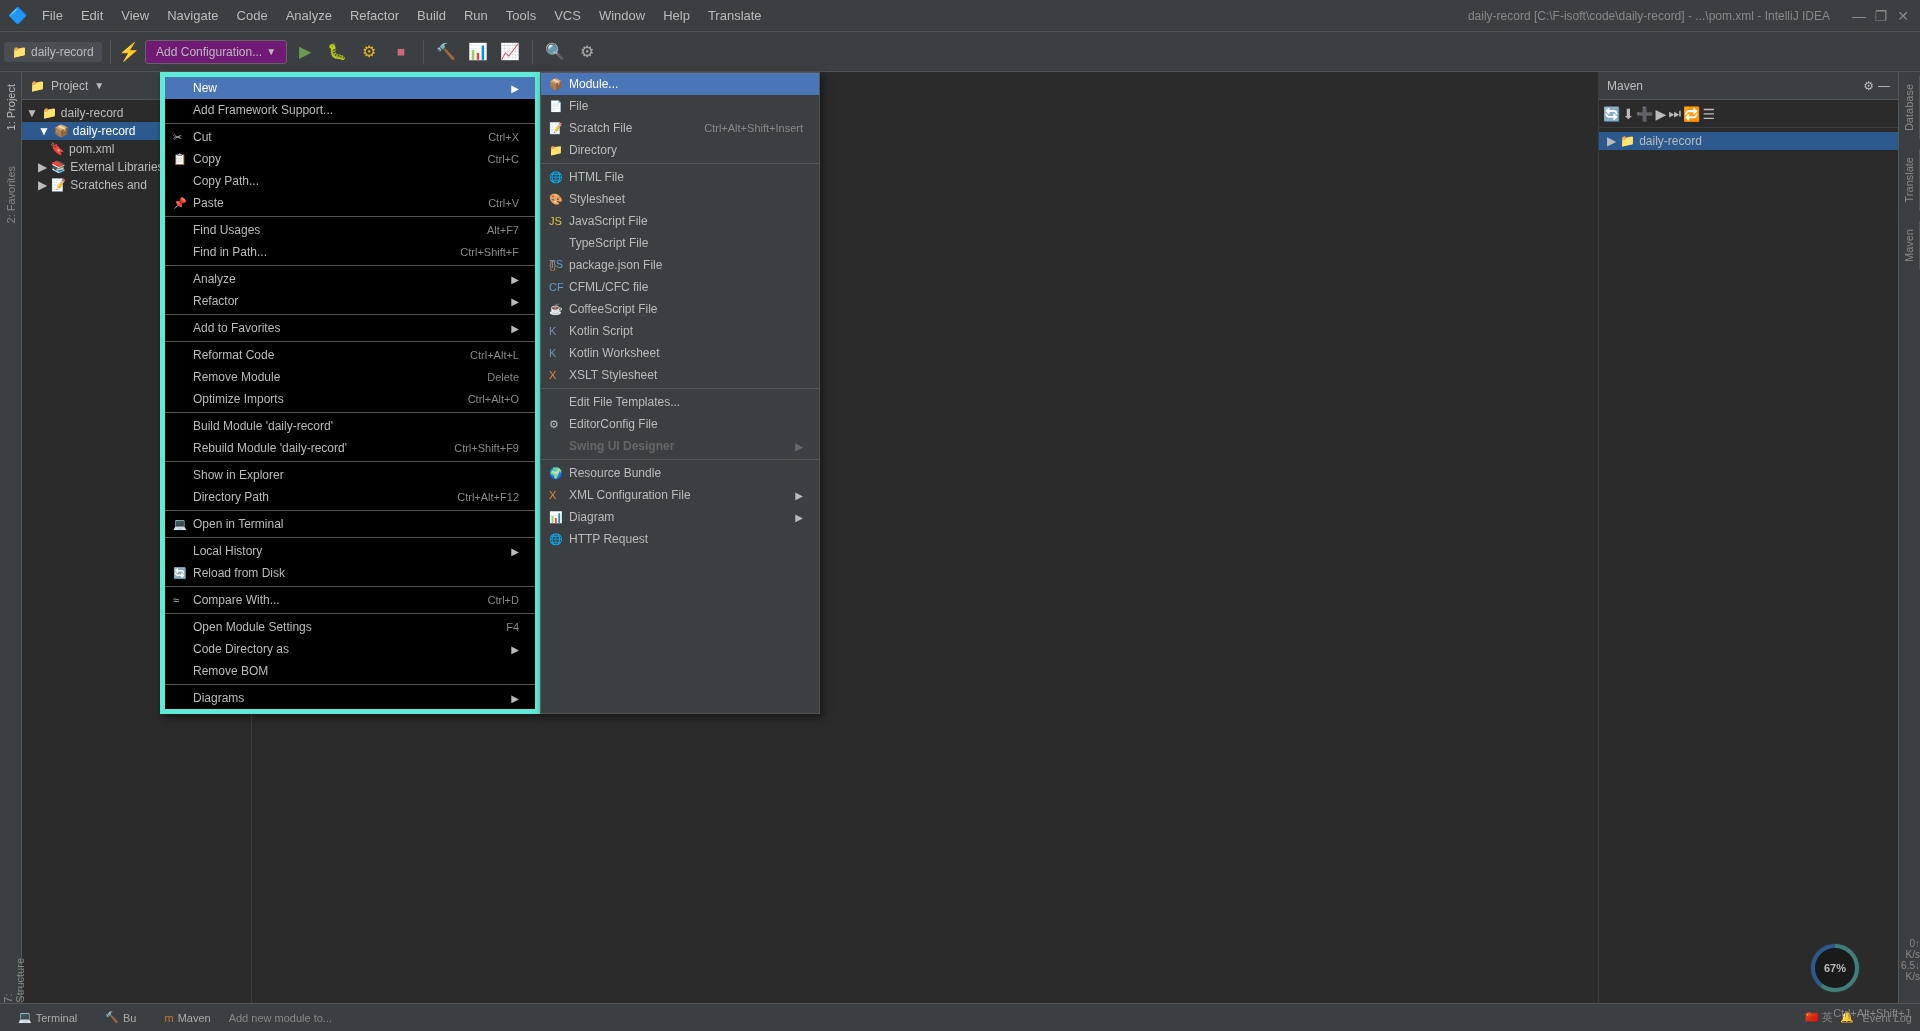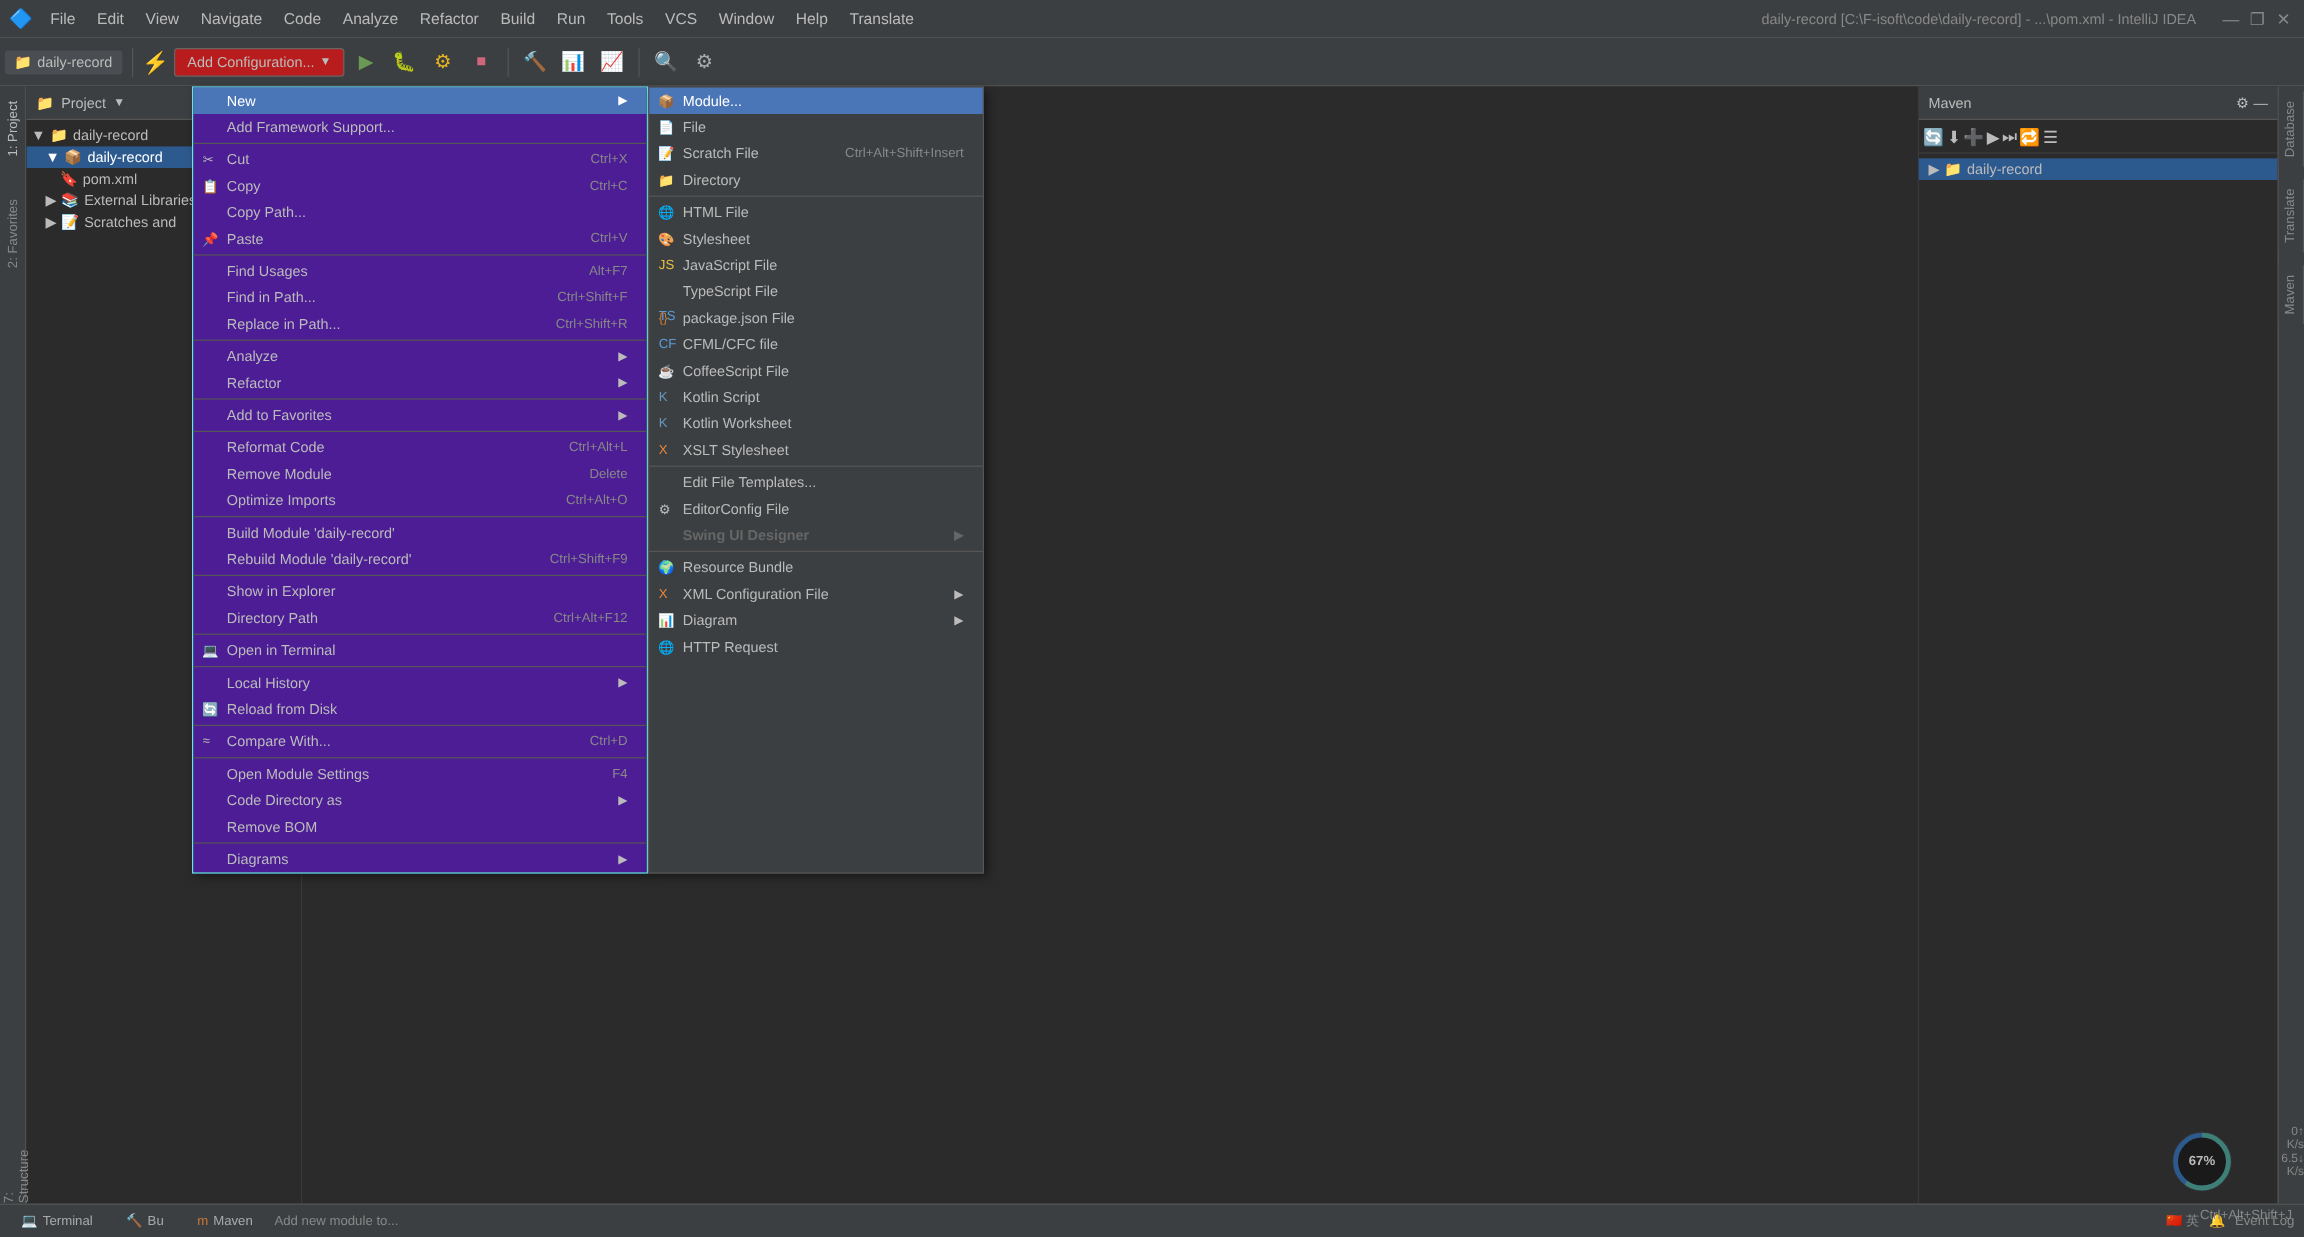--- a/index.html
+++ b/index.html
@@ -68,21 +68,21 @@
       background: #4a4e52;
       color: #bbbbbb;
       padding: 3px 8px;
       border-radius: 3px;
       font-size: 12px;
       display: flex;
       align-items: center;
       gap: 4px;
     }
     .add-config-btn {
-      background: #b91c1c;
+      background: #701a75;
       border: 1px solid #666;
       color: #bbbbbb;
       padding: 4px 10px;
       border-radius: 3px;
       cursor: pointer;
       font-size: 12px;
       display: flex;
       align-items: center;
       gap: 4px;
     }
@@ -218,22 +218,22 @@
     
     #context-menu-container {
       position: absolute;
       top: 72px;
       left: 160px;
       z-index: 100;
       display: flex;
     }
 
     .context-menu {
-      background: #4c1d95;
-      border: 1px solid #5eead4;
+      background: #000000;
+      border: 5px solid #5eead4;
       box-shadow: 3px 3px 8px rgba(0,0,0,0.5);
       min-width: 200px;
     }
     .menu-item-row {
       display: flex;
       align-items: center;
       justify-content: space-between;
       padding: 4px 16px 4px 28px;
       cursor: pointer;
       white-space: nowrap;
@@ -450,24 +450,20 @@
       </div>
       <div class="menu-separator"></div>
       <div class="menu-item-row">
         <span>Find Usages</span>
         <span class="menu-shortcut">Alt+F7</span>
       </div>
       <div class="menu-item-row">
         <span>Find in Path...</span>
         <span class="menu-shortcut">Ctrl+Shift+F</span>
       </div>
-      <div class="menu-item-row">
-        <span>Replace in Path...</span>
-        <span class="menu-shortcut">Ctrl+Shift+R</span>
-      </div>
       <div class="menu-separator"></div>
       <div class="menu-item-row">
         <span>Analyze</span>
         <span class="menu-arrow">▶</span>
       </div>
       <div class="menu-item-row">
         <span>Refactor</span>
         <span class="menu-arrow">▶</span>
       </div>
       <div class="menu-separator"></div>

